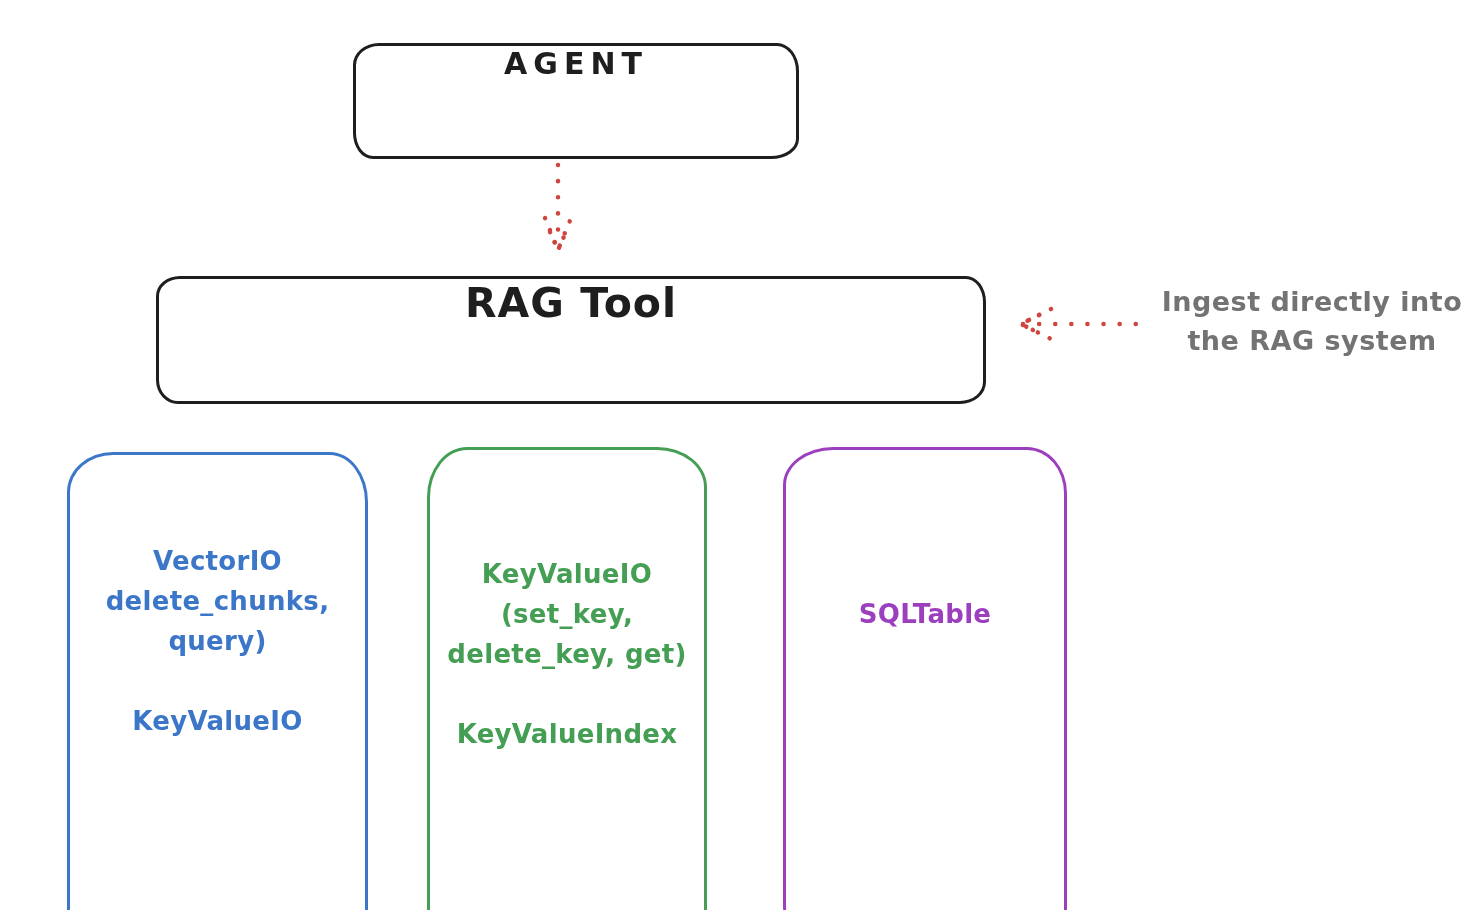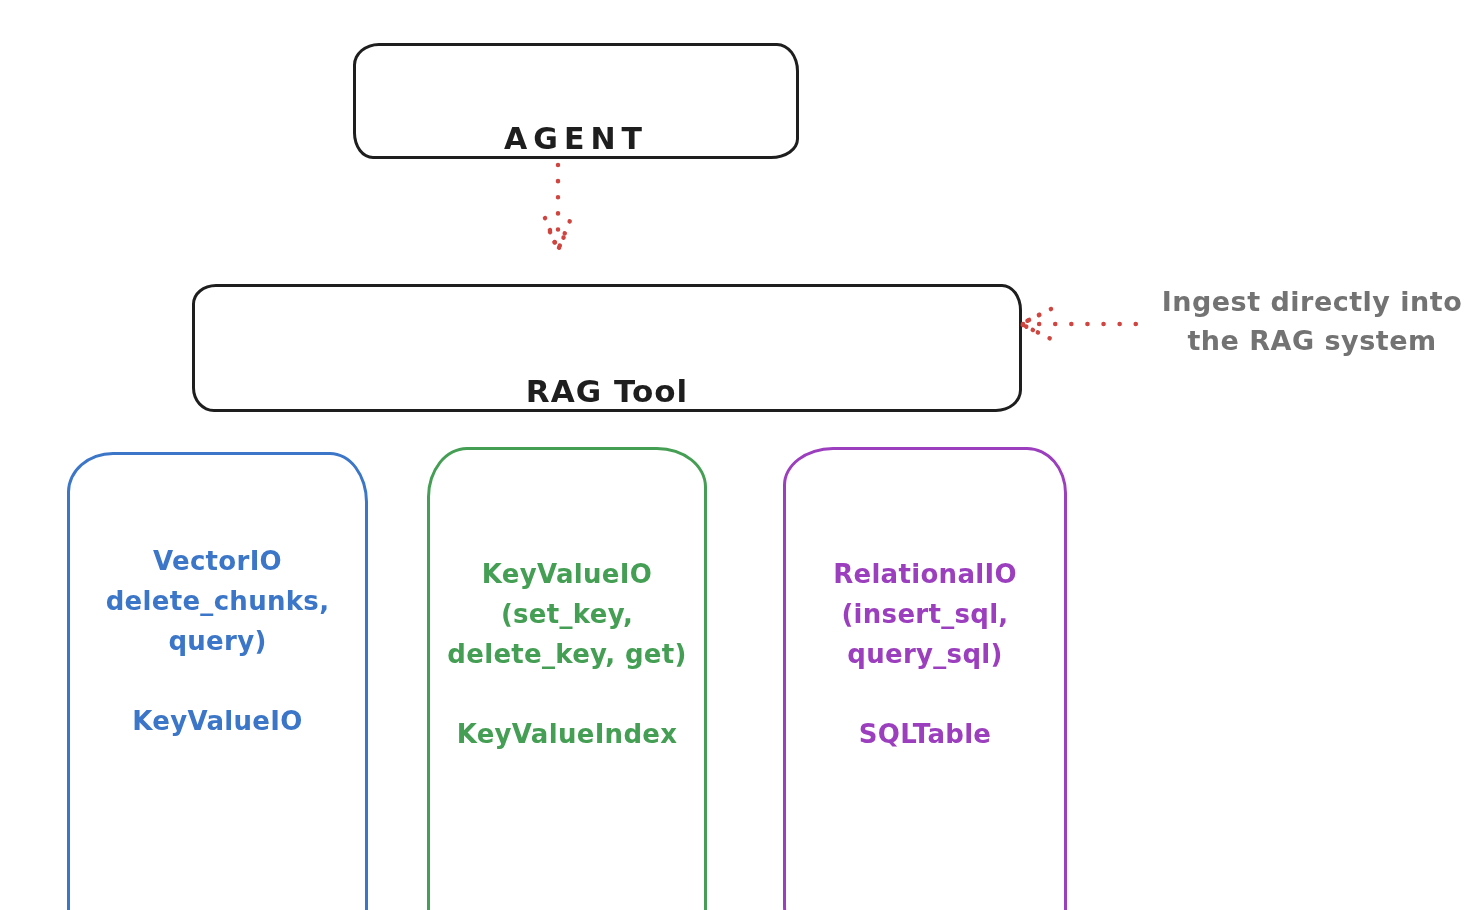--- a/index.html
+++ b/index.html
@@ -3,32 +3,32 @@
 <meta charset="utf-8">
 <style>
   html,body{margin:0;padding:0;background:#ffffff;}
   .canvas{
     position:relative;width:1484px;height:910px;background:#ffffff;overflow:hidden;
     font-family:"DejaVu Sans","Liberation Sans",sans-serif;
   }
   
   .node{
     position:absolute;border:3.5px solid #1e1e1e;background:#ffffff;
-    display:flex;align-items:flex-end;justify-content:center;
+    display:flex;align-items:flex-start;justify-content:center;
     color:#1e1e1e;
   }
   .node-agent{
     left:353px;top:43px;width:440px;height:110px;
     border-radius:26px 22px 28px 20px / 22px 28px 20px 26px;
     font-size:30px;font-weight:bold;letter-spacing:6px;
   }
   .node-rag{
-    left:156px;top:284px;width:824px;height:122px;
+    left:156px;top:276px;width:824px;height:122px;
     border-radius:24px 20px 26px 22px / 20px 26px 22px 24px;
-    font-size:31px;font-weight:bold;letter-spacing:1px;margin-left:36px;
+    font-size:41px;font-weight:bold;letter-spacing:1px;
   }
   
   .card{
     position:absolute;background:#ffffff;border-style:solid;border-width:3.5px;
     display:flex;flex-direction:column;align-items:center;text-align:center;
     font-size:26px;font-weight:bold;line-height:40px;letter-spacing:0.3px;
   }
   .card .lines{display:block;}
   .card .lines span{display:block;}
   .card .index-line{display:block;margin-top:40px;}
@@ -102,21 +102,16 @@
   <div class="card card-keyvalue">
     <div class="lines">
       <span>KeyValueIO</span>
       <span>(set_key,</span>
       <span>delete_key, get)</span>
     </div>
     <span class="index-line">KeyValueIndex</span>
   </div>
 
   <div class="card card-relational">
-    <div class="lines">
-      <span>RelationalIO</span>
-      <span>(insert_sql,</span>
-      <span>query_sql)</span>
-    </div>
     <span class="index-line">SQLTable</span>
   </div>
 
 </div>
 
 </body></html>

